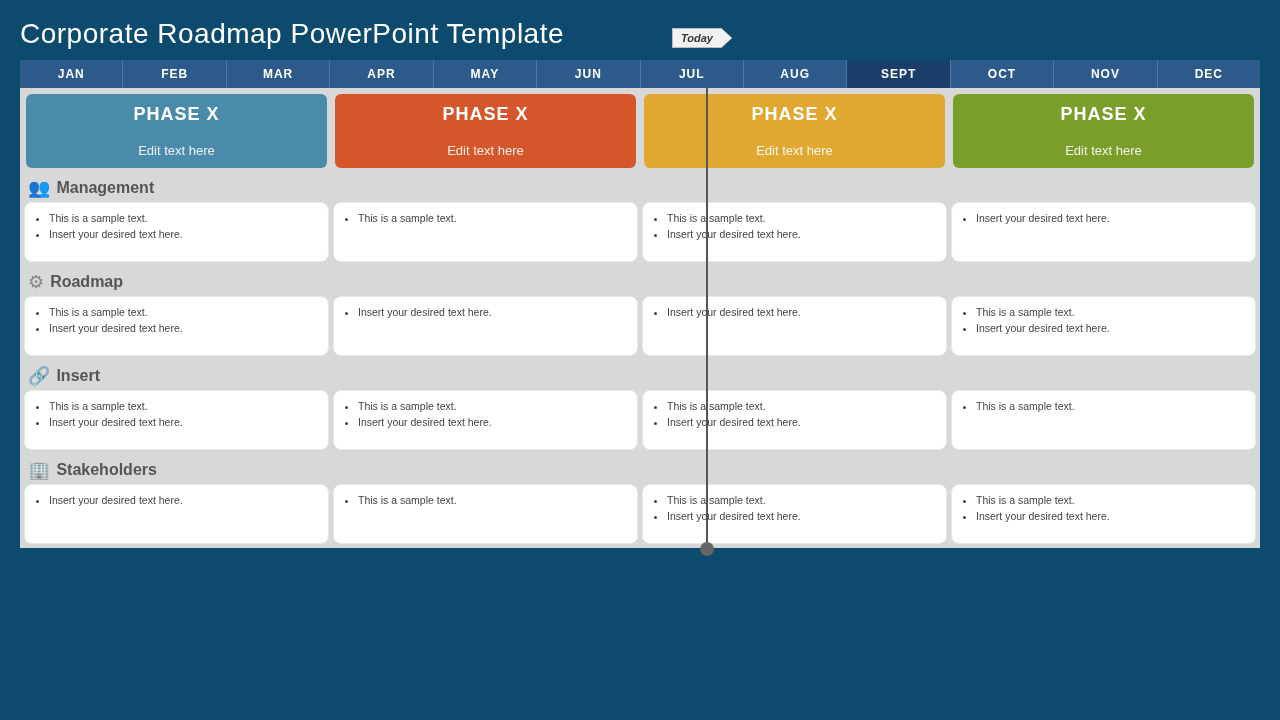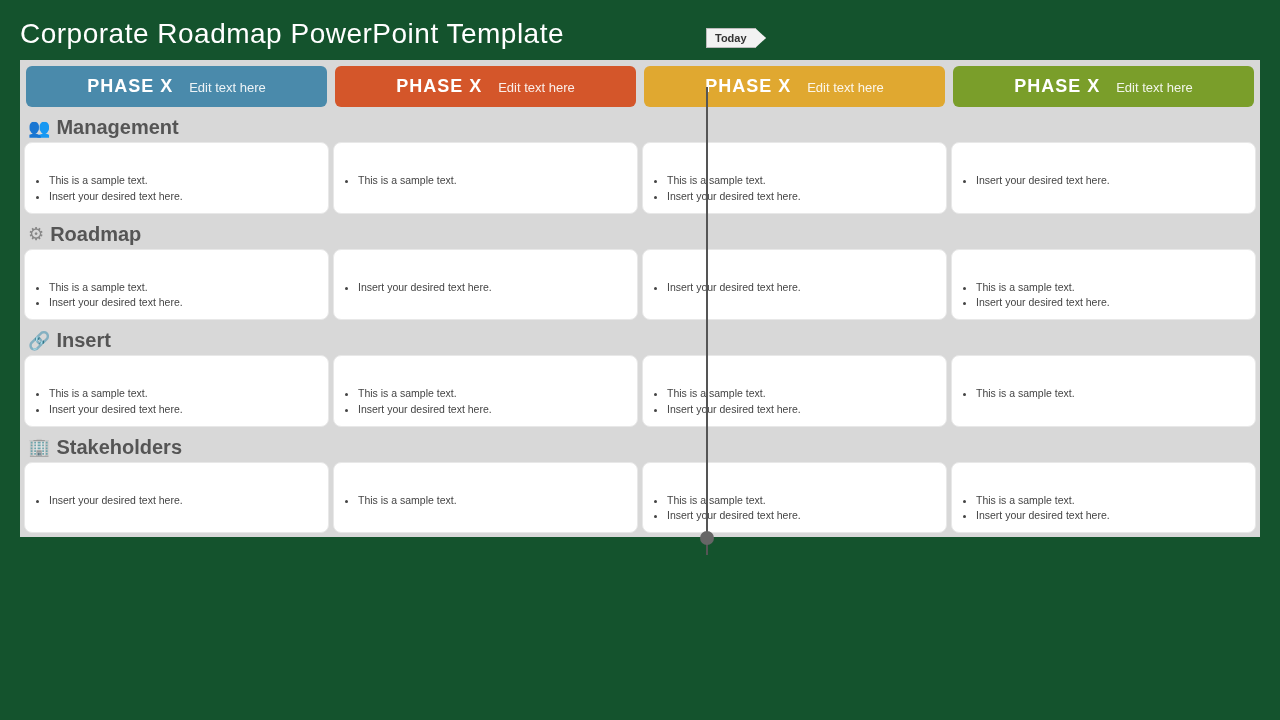--- a/index.html
+++ b/index.html
@@ -7,21 +7,21 @@
       font-family: 'Segoe UI', Arial, sans-serif;
       background: #4a8aab;
       width: 1280px;
       height: 720px;
       overflow: hidden;
       position: relative;
     }
     .slide {
       width: 1280px;
       height: 720px;
-      background: #14532d;
+      background: #0c4a6e;
       position: relative;
       padding: 18px 20px 10px 20px;
     }
     .title {
       color: #ffffff;
       font-size: 28px;
       font-weight: 300;
       margin-bottom: 10px;
       letter-spacing: 0.5px;
     }
@@ -61,21 +61,21 @@
       padding: 6px 0 4px 0;
       background: #d8d8d8;
     }
     .phase-block {
       flex: 1;
       border-radius: 6px;
       padding: 10px 8px;
       text-align: center;
       margin: 0 4px;
       display: flex;
-      flex-direction: row;
+      flex-direction: column;
       align-items: center;
       justify-content: center;
       gap: 16px;
     }
     .phase-block:first-child { margin-left: 6px; }
     .phase-block:last-child { margin-right: 6px; }
     .phase-block.blue { background: #4a8aab; }
     .phase-block.orange { background: #d4562a; }
     .phase-block.yellow { background: #e0a830; }
     .phase-block.green { background: #7a9e2a; }
@@ -98,21 +98,21 @@
       align-items: center;
       padding: 5px 8px 3px 8px;
       background: #d8d8d8;
       gap: 6px;
     }
     .section-icon {
       font-size: 18px;
       color: #888;
     }
     .section-title {
-      font-size: 20px;
+      font-size: 16px;
       font-weight: 600;
       color: #555;
     }
 
     .section-cards {
       display: flex;
       width: 100%;
       padding: 0 4px 4px 4px;
       gap: 4px;
       background: #d8d8d8;
@@ -121,45 +121,58 @@
       flex: 1;
       background: white;
       border-radius: 8px;
       padding: 8px 10px;
       min-height: 60px;
       border: 1px solid #e8e8e8;
     }
     .card ul {
       list-style: disc;
       padding-left: 14px;
-      margin-top: 22px;
     }
     .card ul li {
       font-size: 10.5px;
       color: #444;
       line-height: 1.5;
     }
 
     .main-container {
       position: relative;
       margin-top: 0;
     }
   </style>
 </head>
 <body>
 
 <div class="slide">
   <h1 class="title">Corporate Roadmap PowerPoint Template</h1>
 
   <div class="main-container">
 
-    <div style="position:absolute; top:-32px; left:686px; z-index:20;">
+    <div style="position:absolute; top:-32px; left:652px; z-index:20;font-style:italic;">
       <div style="background:#f2f2f2; border:1px solid #bbb; padding:3px 12px 3px 8px; font-size:11px; font-weight:700; color:#333; clip-path:polygon(0 0, 82% 0, 100% 50%, 82% 100%, 0 100%); display:inline-block; min-width:60px;">Today</div>
     </div>
 
+    <div class="month-header" id="month-header">
+        <div class="month-cell">JAN</div>
+        <div class="month-cell">FEB</div>
+        <div class="month-cell">MAR</div>
+        <div class="month-cell">APR</div>
+        <div class="month-cell">MAY</div>
+        <div class="month-cell">JUN</div>
+        <div class="month-cell">JUL</div>
+        <div class="month-cell">AUG</div>
+        <div class="month-cell highlight">SEPT</div>
+        <div class="month-cell">OCT</div>
+        <div class="month-cell">NOV</div>
+        <div class="month-cell">DEC</div>
+      </div>
 
     <div style="position: absolute; top: 27px; left: 686px; width: 2px; background: rgb(85, 85, 85); z-index: 15; pointer-events: none; height: 468px;" id="today-line"></div>
 
     <div class="content-area" id="content-area">
 
       <div class="phase-row" id="phase-row">
           <div class="phase-block blue">
             <div class="phase-label">PHASE X</div>
             <div class="phase-sub">Edit text here</div>
           </div>

